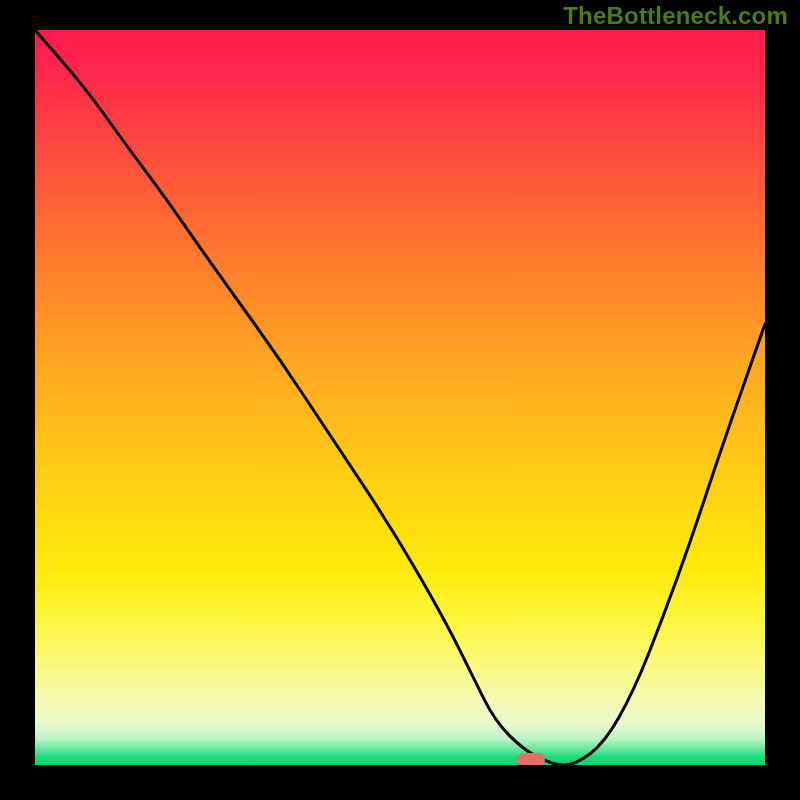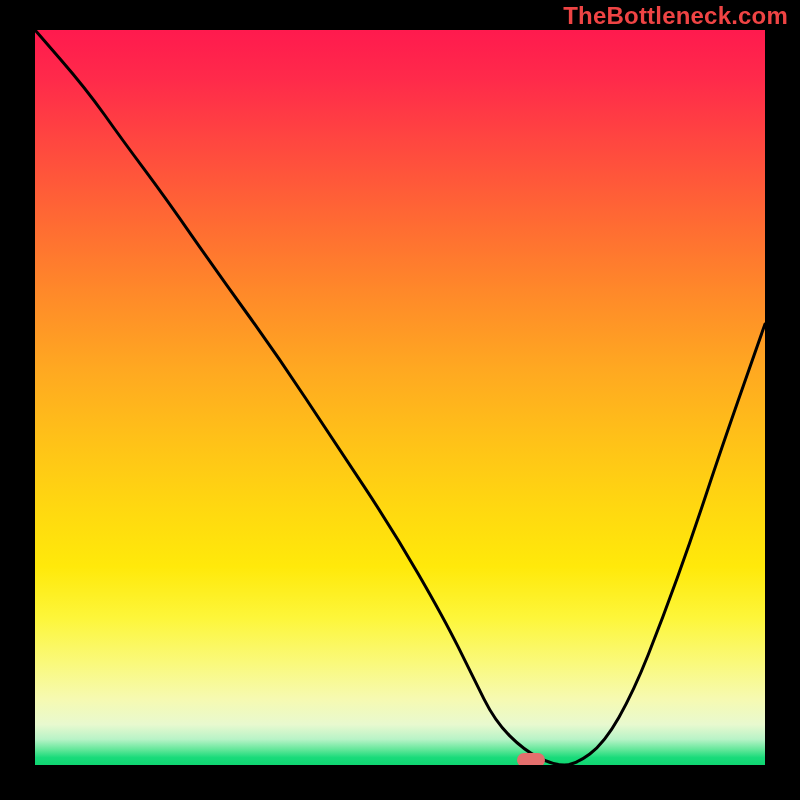--- a/index.html
+++ b/index.html
@@ -15,21 +15,21 @@
     position: relative;
     width: 800px;
     height: 800px;
   }
   .watermark {
     position: absolute;
     top: 2px;
     right: 12px;
     font-size: 24px;
     font-weight: 600;
-    color: #ef4444;
+    color: #4d7c0f;
     letter-spacing: 0.2px;
     z-index: 5;
   }
   .plot-area {
     position: absolute;
     left: 35px;
     top: 30px;
     width: 730px;
     height: 735px;
     overflow: hidden;

